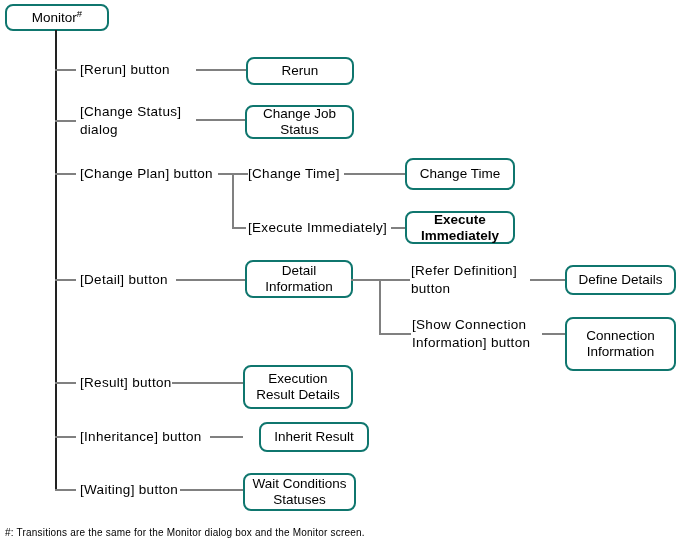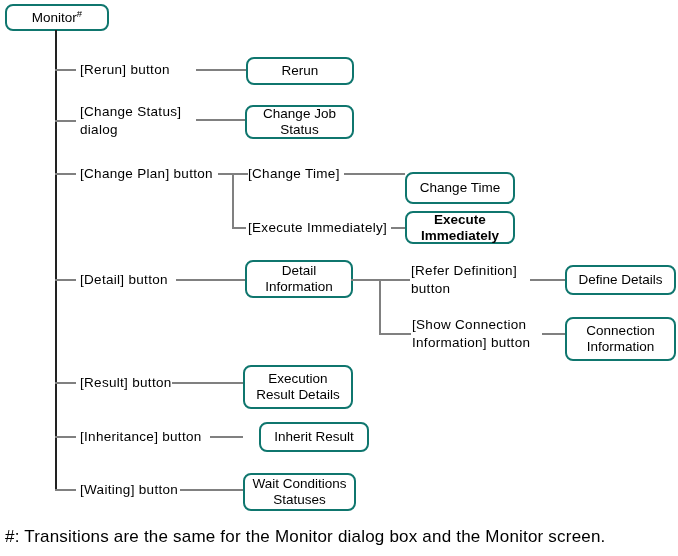--- a/index.html
+++ b/index.html
@@ -32,21 +32,21 @@
     line-height: 18px;
     letter-spacing: 0.3px;
     white-space: nowrap;
   }
   .lbl.wrap { white-space: normal; }
   .hline { position: absolute; height: 2px; background: #808080; }
   .vline { position: absolute; width: 2px; background: #808080; }
   .trunk { position: absolute; width: 2px; background: #222222; }
   .footnote {
     position: absolute;
-    font-size: 17px;
+    font-size: 10px;
     letter-spacing: 0.2px;
     white-space: nowrap;
   }
   sup { font-size: 9.5px; vertical-align: super; line-height: 0; }
 </style>
 </head>
 <body>
 
 <div class="canvas">
 
@@ -67,21 +67,21 @@
   <div class="box" style="left:245px; top:105px; width:109px; height:34px;">Change Job
 Status</div>
 
   <div class="hline" style="left:55px; top:173px; width:21px;"></div>
   <div class="lbl" style="left:80px; top:165px;">[Change Plan] button</div>
   <div class="hline" style="left:218px; top:173px; width:30px;"></div>
   <div class="vline" style="left:232px; top:173px; height:56px;"></div>
 
   <div class="lbl" style="left:248px; top:165px;">[Change Time]</div>
   <div class="hline" style="left:344px; top:173px; width:61px;"></div>
-  <div class="box" style="left:405px; top:172px; width:110px; height:32px;">Change Time</div>
+  <div class="box" style="left:405px; top:158px; width:110px; height:32px;">Change Time</div>
 
   <div class="hline" style="left:232px; top:227px; width:14px;"></div>
   <div class="lbl" style="left:248px; top:219px;">[Execute Immediately]</div>
   <div class="hline" style="left:391px; top:227px; width:14px;"></div>
   <div class="box" style="left:405px; top:211px; width:110px; height:33px;font-weight:bold;">Execute
 Immediately</div>
 
   <div class="hline" style="left:55px; top:279px; width:21px;"></div>
   <div class="lbl" style="left:80px; top:271px;">[Detail] button</div>
   <div class="hline" style="left:176px; top:279px; width:69px;"></div>
@@ -90,21 +90,21 @@
   <div class="hline" style="left:351px; top:279px; width:59px;"></div>
   <div class="vline" style="left:379px; top:279px; height:56px;"></div>
 
   <div class="lbl wrap" style="left:411px; top:262px; width:120px;">[Refer Definition] button</div>
   <div class="hline" style="left:530px; top:279px; width:35px;"></div>
   <div class="box" style="left:565px; top:265px; width:111px; height:30px;">Define Details</div>
 
   <div class="hline" style="left:379px; top:333px; width:32px;"></div>
   <div class="lbl wrap" style="left:412px; top:316px; width:136px;">[Show Connection Information] button</div>
   <div class="hline" style="left:542px; top:333px; width:23px;"></div>
-  <div class="box" style="left:565px; top:317px; width:111px; height:44px;">Connection
+  <div class="box" style="left:565px; top:317px; width:111px; height:54px;">Connection
 Information</div>
 
   <div class="hline" style="left:55px; top:382px; width:21px;"></div>
   <div class="lbl" style="left:80px; top:374px;">[Result] button</div>
   <div class="hline" style="left:172px; top:382px; width:71px;"></div>
   <div class="box" style="left:243px; top:365px; width:110px; height:44px;">Execution
 Result Details</div>
 
   <div class="hline" style="left:55px; top:436px; width:21px;"></div>
   <div class="lbl" style="left:80px; top:428px;">[Inheritance] button</div>

